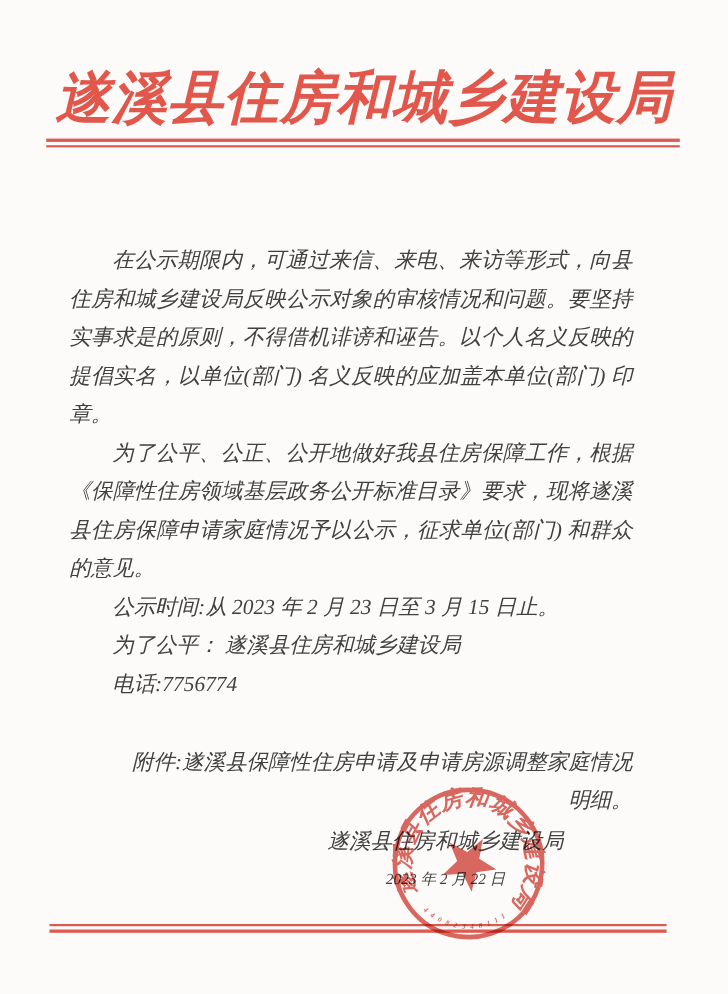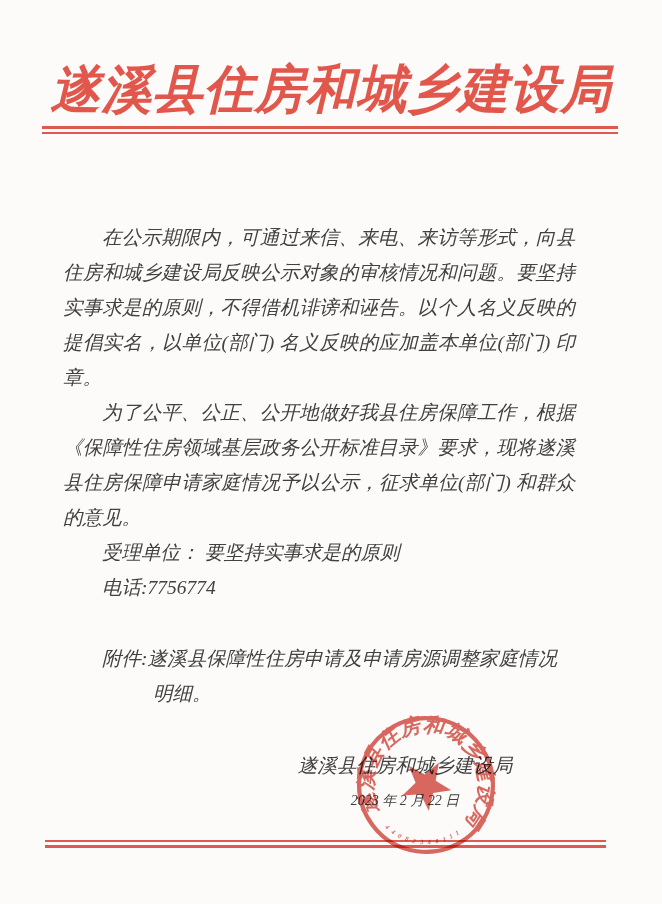--- a/index.html
+++ b/index.html
@@ -28,21 +28,21 @@
   
   .main{
     position:absolute; top:220px; left:63px; width:512px;
     font-size:19.5px; line-height:35px; color:#414141;
   }
   .main p{
     margin:0; text-indent:2em; text-align:justify; text-justify:inter-ideograph;
   }
   .info-line{margin:0; text-indent:2em; white-space:nowrap;}
   .attachment{
-    margin-top:36px; padding-left:90px; text-indent:-51px; text-align:left;
+    margin-top:36px; padding-left:90px; text-indent:-51px; text-align:right;
   }
   
   .sig-unit{
     position:absolute; top:748px; left:280px; width:250px; text-align:center;
     font-size:19.5px; line-height:35px; color:#414141; white-space:nowrap;
   }
   .sig-date{
     position:absolute; top:783px; left:280px; width:250px; text-align:center;
     font-size:14px; line-height:35px; color:#414141; white-space:nowrap;
   }
@@ -65,21 +65,22 @@
 <div class="page">
 
   <div class="letterhead">遂溪县住房和城乡建设局</div>
   <div class="rule-head-thick"></div>
   <div class="rule-head-thin"></div>
 
 
   <div class="main">
     <p>在公示期限内，可通过来信、来电、来访等形式，向县住房和城乡建设局反映公示对象的审核情况和问题。要坚持实事求是的原则，不得借机诽谤和诬告。以个人名义反映的提倡实名，以单位(部门) 名义反映的应加盖本单位(部门) 印章。</p>
     <p>为了公平、公正、公开地做好我县住房保障工作，根据《保障性住房领域基层政务公开标准目录》要求，现将遂溪县住房保障申请家庭情况予以公示，征求单位(部门) 和群众的意见。</p>
-    <div class="info-line">受理单位： 要坚持实事求是的原则</div>
+    <div class="info-line">公示时间:从 2023 年 2 月 23 日至 3 月 15 日止。</div>
+    <div class="info-line">为了公平： 遂溪县住房和城乡建设局</div>
     <div class="info-line">电话:7756774</div>
     <div class="attachment"><span>附件:</span><span>遂溪县保障性住房申请及申请房源调整家庭情况明细。</span></div>
   </div>
 
   <div class="sig-unit">遂溪县住房和城乡建设局</div>
   <div class="sig-date">2023 年 2 月 22 日</div>
 
   <div class="rule-foot-thin"></div>
   <div class="rule-foot-thick"></div>
 

